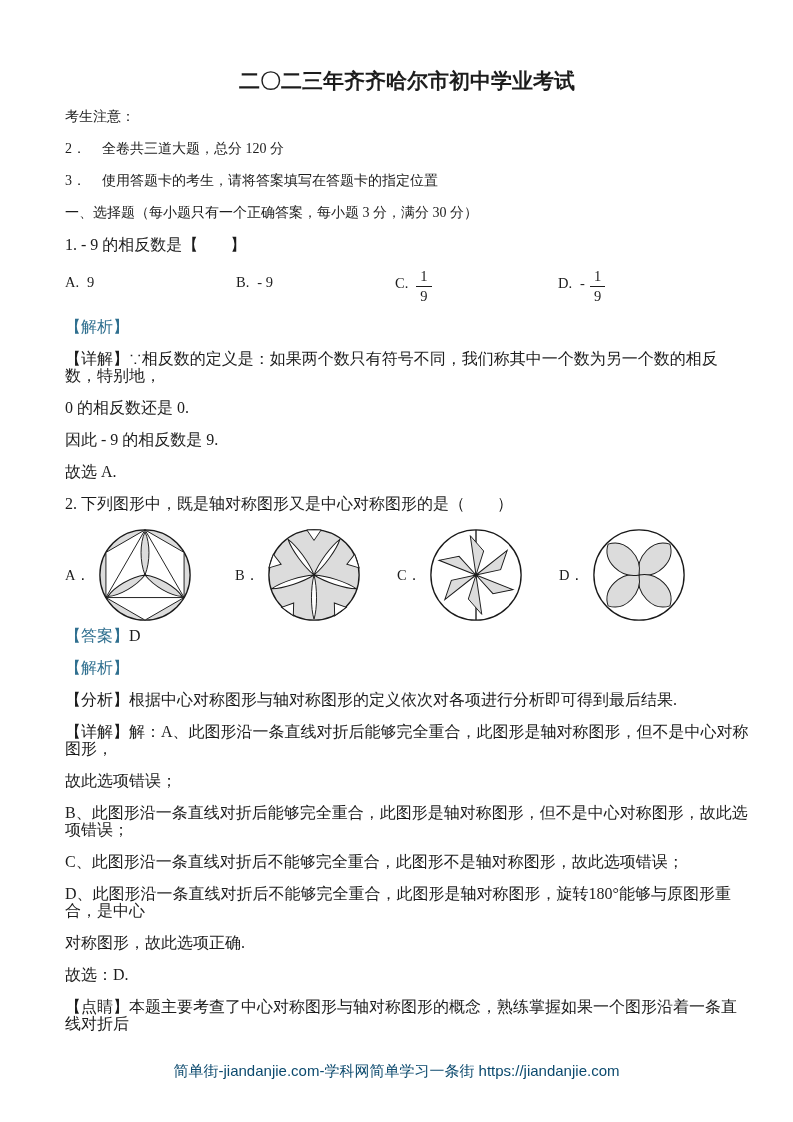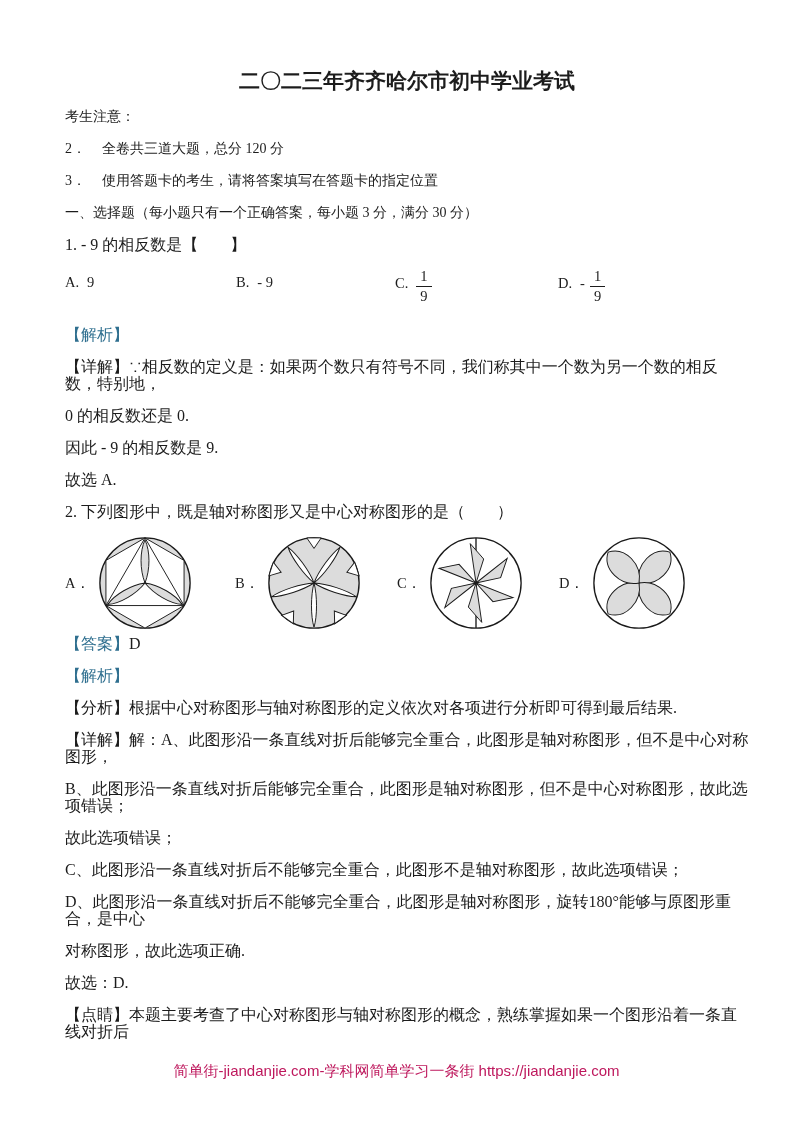--- a/index.html
+++ b/index.html
@@ -8,35 +8,35 @@
     background:#ffffff;box-sizing:border-box;
     padding:68px 44px 0 65px;
     font-family:"Liberation Serif", serif;
     color:#1c1c1c;
   }
   .title{font-size:21px;line-height:26px;margin:0 0 14px;text-align:center;font-weight:700;}
   .subtitle{font-size:20px;line-height:26px;margin:0 0 20px;text-align:center;font-weight:700;}
   .line{font-size:16px;line-height:17px;margin:0 0 15px;}
   .bold{font-weight:400;font-size:14px;}
   .nnum{display:inline-block;margin-right:16px;}
-  .optrow{position:relative;height:42px;margin:0 0 16px;text-decoration:underline;}
+  .optrow{position:relative;height:42px;margin:0 0 8px;text-decoration:underline;}
   .opt{position:absolute;top:6px;font-size:14.5px;white-space:nowrap;}
   .optlabel{margin-right:8px;}
   .sign{margin-right:5px;}
   .frac{display:inline-block;vertical-align:-13px;text-align:center;}
   .fnum{display:block;padding:0 4px 1px;border-bottom:1px solid #1c1c1c;}
   .fden{display:block;padding-top:1px;}
   .blue{color:#2f6f8f;}
   .figrow{position:relative;height:96px;margin:2px 0 4px;}
   .fig{position:absolute;top:0;height:96px;display:flex;align-items:center;gap:7px;}
   .figlabel{font-size:14.5px;}
   .fig svg{display:block;}
   .footer{
     position:absolute;left:0;top:1062px;width:100%;text-align:center;
-    color:#be185d;font-size:15px;font-family:"Liberation Sans", sans-serif;
+    color:#0c4a6e;font-size:15px;font-family:"Liberation Sans", sans-serif;
   }
 </style>
 </head>
 <body>
 
 <div class="page">
 
   <h1 class="title">二〇二三年齐齐哈尔市初中学业考试</h1>
 
   <p class="line bold">考生注意：</p>
@@ -128,22 +128,22 @@
       </svg>
     </div>
 
   </div>
 
   <p class="line"><span class="blue">【答案】</span><span>D</span></p>
   <p class="line"><span class="blue">【解析】</span></p>
 
   <p class="line">【分析】根据中心对称图形与轴对称图形的定义依次对各项进行分析即可得到最后结果.</p>
   <p class="line">【详解】解：A、此图形沿一条直线对折后能够完全重合，此图形是轴对称图形，但不是中心对称图形，</p>
+  <p class="line">故此选项错误；</p>
   <p class="line">B、此图形沿一条直线对折后能够完全重合，此图形是轴对称图形，但不是中心对称图形，故此选项错误；</p>
-  <p class="line">故此选项错误；</p>
   <p class="line">C、此图形沿一条直线对折后不能够完全重合，此图形不是轴对称图形，故此选项错误；</p>
   <p class="line">D、此图形沿一条直线对折后不能够完全重合，此图形是轴对称图形，旋转180°能够与原图形重合，是中心</p>
   <p class="line">对称图形，故此选项正确.</p>
   <p class="line">故选：D.</p>
   <p class="line">【点睛】本题主要考查了中心对称图形与轴对称图形的概念，熟练掌握如果一个图形沿着一条直线对折后</p>
 
   <div class="footer">简单街-jiandanjie.com-学科网简单学习一条街 https://jiandanjie.com</div>
 
 </div>
 

